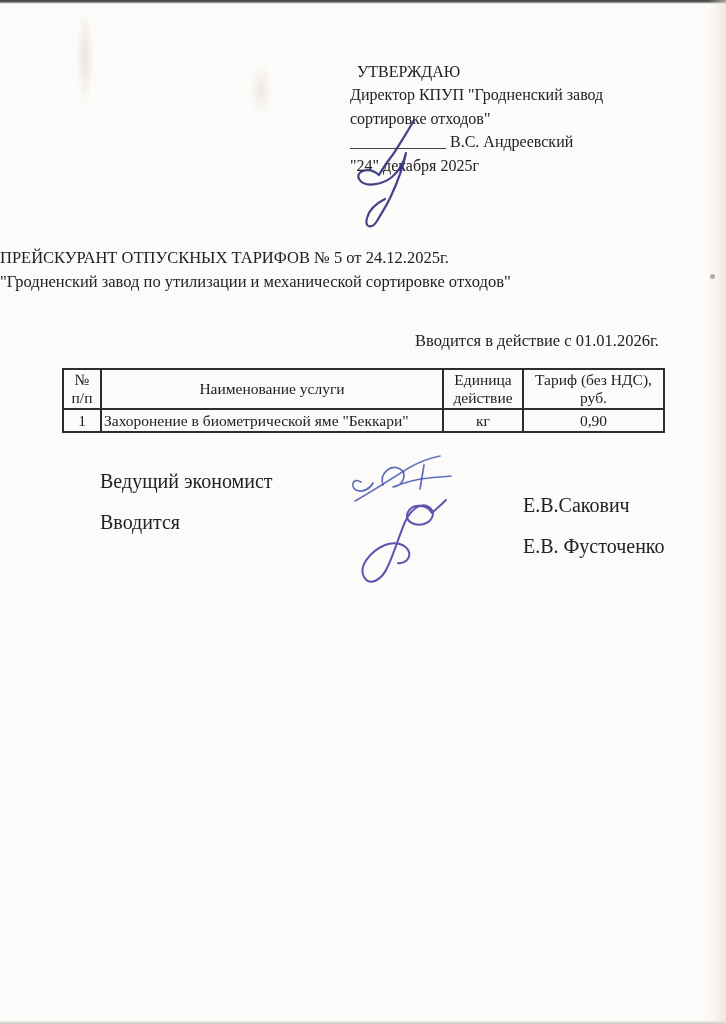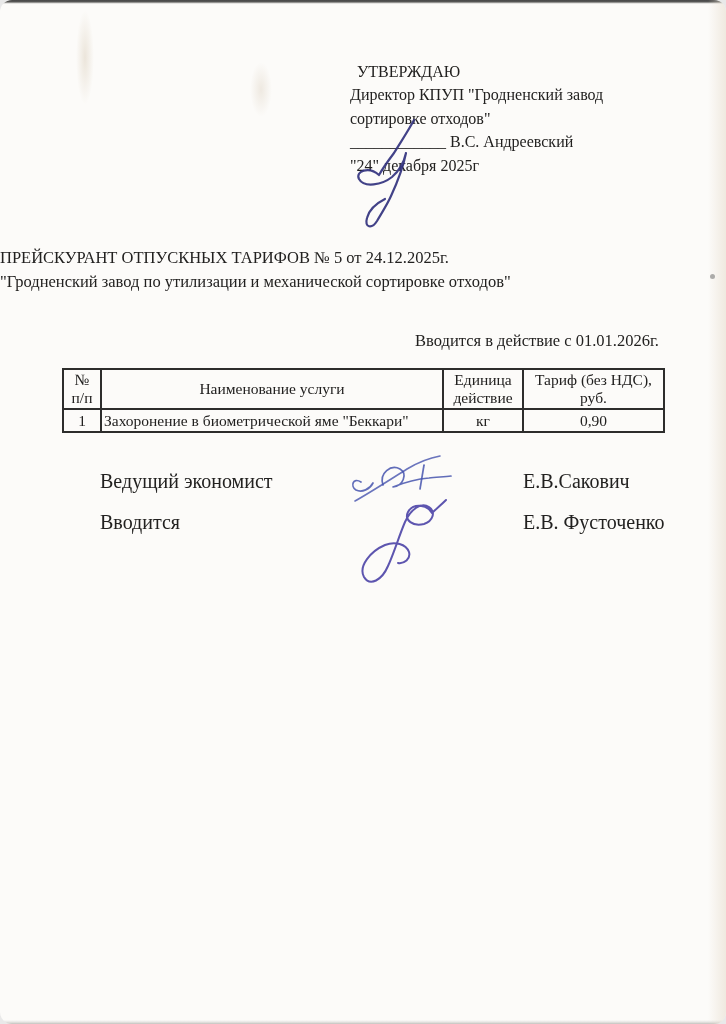--- a/index.html
+++ b/index.html
@@ -1,21 +1,20 @@
 <!DOCTYPE html>
 <html><head>
 <meta charset="utf-8">
 <style>
   html,body { margin:0; padding:0; background:#e9e9e9; }
   .page {
     position:relative; width:726px; height:1024px; margin:0 auto;
     background:#fcfbf9; overflow:hidden;
     font-family:"Liberation Serif","DejaVu Serif",serif;
     color:#222120;
-    border-radius:12px;
   }
   
   .edge-top    { position:absolute; top:0; left:0; right:0; height:4px;
                  background:linear-gradient(to bottom,#474747 0,#5a5a58 2px,rgba(120,120,118,.35) 3px,rgba(255,255,255,0) 4px); }
   .edge-bottom { position:absolute; bottom:0; left:0; right:0; height:4px;
                  background:linear-gradient(to top,#c3c2be 0,rgba(200,199,195,.4) 2px,rgba(255,255,255,0) 4px); }
   .edge-right  { position:absolute; top:0; right:0; width:18px; height:100%;
                  background:linear-gradient(to right,rgba(235,228,216,0),rgba(231,222,207,.6)); }
   .smudge-a { position:absolute; left:76px; top:10px; width:18px; height:95px; border-radius:50%;
               background:radial-gradient(ellipse at center,rgba(193,172,140,.28),rgba(193,172,140,0) 70%); }
@@ -36,21 +35,21 @@
   table.tariff { position:absolute; left:62px; top:368px; width:601px;
                  border-collapse:collapse; table-layout:fixed; font-size:15.5px; }
   table.tariff th, table.tariff td { border:2px solid #2d2d2c; font-weight:normal; padding:0 2px; }
   table.tariff th { text-align:center; vertical-align:middle; height:38px; line-height:18.5px; }
   table.tariff td { height:21px; line-height:20px; }
   td.c-num, td.c-unit, td.c-tariff { text-align:center; }
   td.c-service { text-align:left; padding-left:4px; }
   
   .pos-label, .pos-name { position:absolute; font-size:20px; white-space:nowrap; }
   .row1 { top:470px; } .row2 { top:511px; }
-  .pos-label { left:100px; } .pos-name { left:523px; }
+  .pos-label { left:100px; } .pos-name { left:523px;margin-top:24px; }
   
   .ink { position:absolute; left:0; top:0; width:726px; height:1024px; pointer-events:none; }
 </style>
 </head>
 <body>
 
 <div class="page">
 
   <div class="edge-top"></div>
   <div class="edge-bottom"></div>

